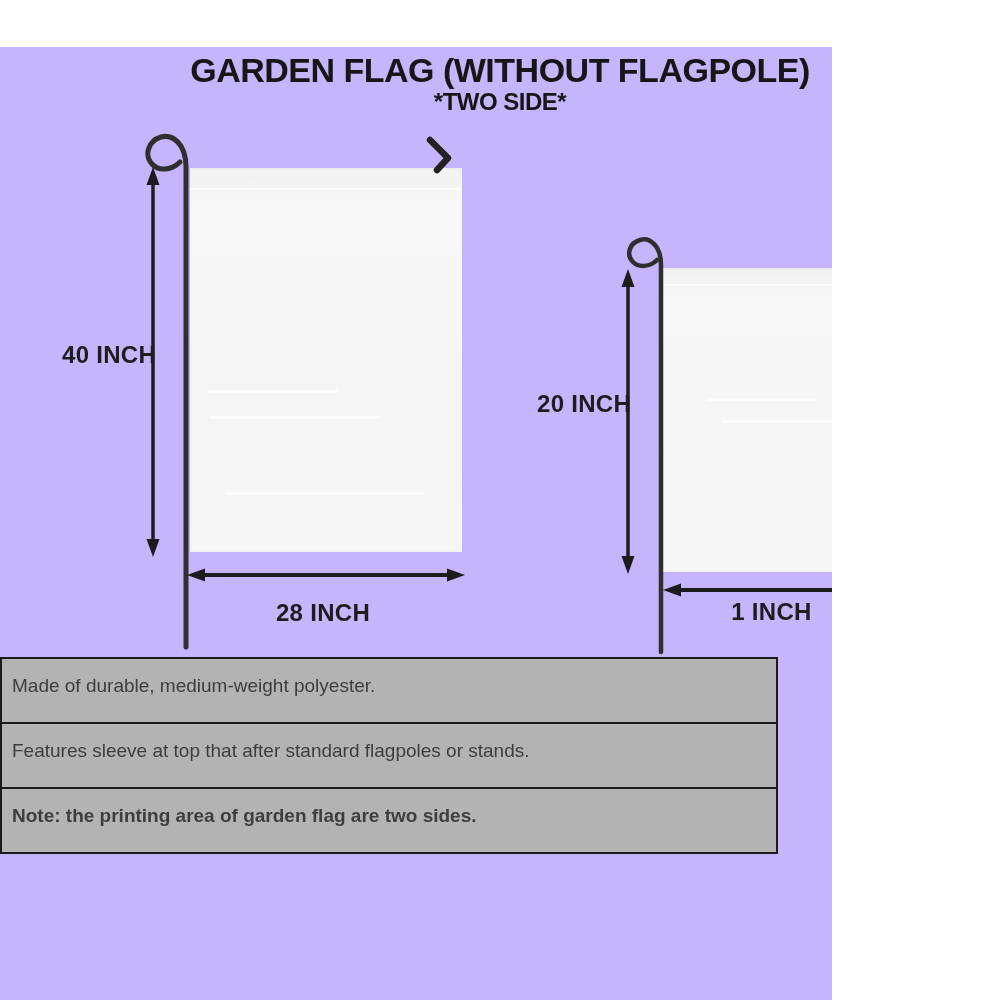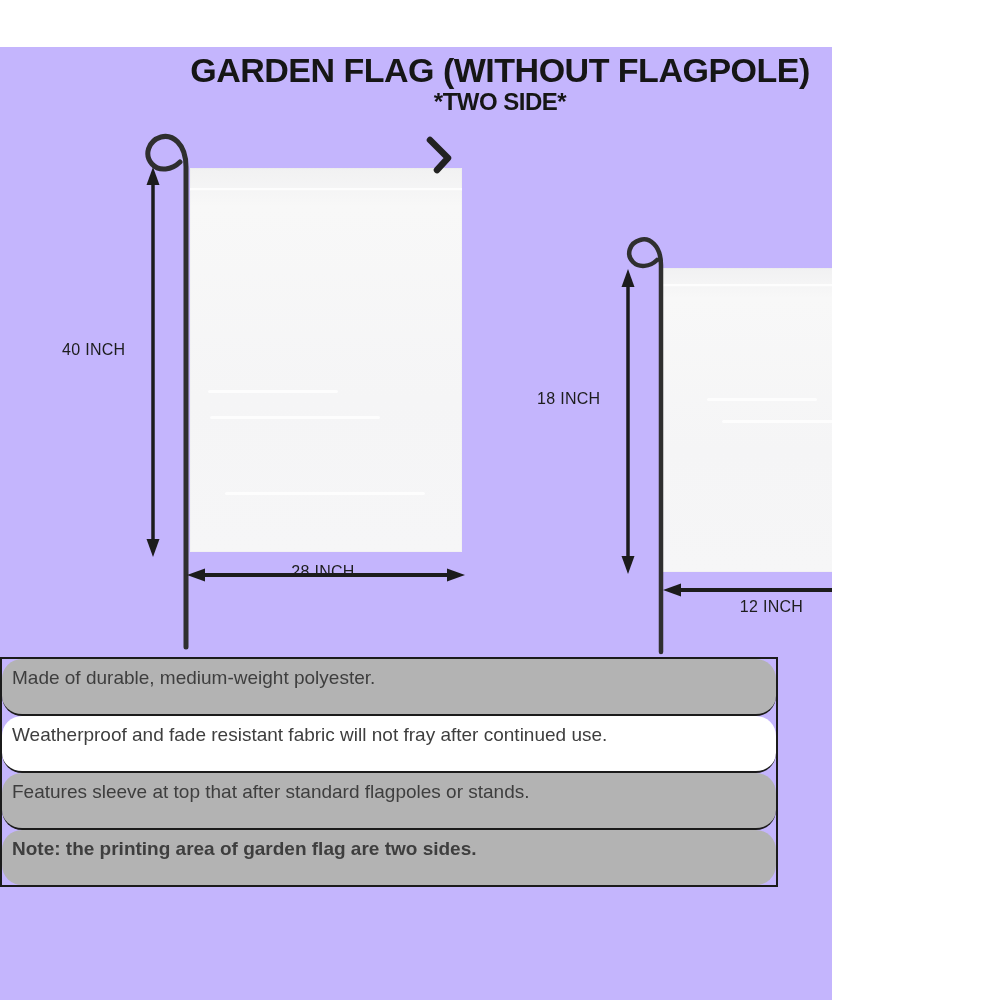--- a/index.html
+++ b/index.html
@@ -43,47 +43,46 @@
   #flag-large .sleeve-seam { top: 20px; }
   #flag-small { left: 662px; top: 221px; width: 219px; height: 304px; }
   #flag-small .sleeve-seam { top: 16px; }
 
   
   .overlay-svg { position: absolute; inset: 0; width: 1000px; height: 1000px; pointer-events: none; }
 
   
   .dim-label {
     position: absolute;
-    font-size: 16px;
-    font-weight: 400;
+    font-size: 24px;
+    font-weight: 700;
     color: #1d1d1d;
     letter-spacing: 0.3px;
     white-space: nowrap;
   }
   #label-40 { left: 62px;  top: 294px; }
-  #label-28 { left: 190px; top: 516px; width: 266px; text-align: center; }
+  #label-28 { left: 190px; top: 552px; width: 266px; text-align: center; }
   #label-18 { left: 537px; top: 343px; }
   #label-12 { left: 662px; top: 551px; width: 219px; text-align: center; }
 
   
   .feature-table {
     position: absolute;
     left: 0; top: 610px;
     width: 774px;
     border: 2px solid #1b1b1b;
     border-left-width: 2px;
   }
   .feature-row {
     height: 47px;
-    padding: 8px 0 0 10px;
+    padding: 16px 0 0 10px;
     font-size: 19px;
     color: #3e3e3e;
     border-bottom: 2px solid #1b1b1b;
     box-sizing: content-box;
-    border-radius: 20px;
   }
   .feature-row:last-child { border-bottom: none; font-weight: bold; }
   .feature-row.gray  { background: #b3b3b3; }
   .feature-row.white { background: #ffffff; }
 </style>
 </head>
 <body>
 
 <div class="canvas">
 
@@ -135,29 +134,26 @@
 
     <g>
       <line x1="677" y1="543" x2="867" y2="543" stroke="#1c1c1c" stroke-width="4"></line>
       <polygon points="663,543 681,536.5 681,549.5" fill="#1c1c1c"></polygon>
       <polygon points="881,543 863,536.5 863,549.5" fill="#1c1c1c"></polygon>
     </g>
   </svg>
 
   <div class="dim-label" id="label-40">40 INCH</div>
   <div class="dim-label" id="label-28">28 INCH</div>
-  <div class="dim-label" id="label-18">18 INCH</div>
-  <div class="dim-label" id="label-12">12 INCH</div>
+  <div class="dim-label" id="label-18">20 INCH</div>
+  <div class="dim-label" id="label-12">1 INCH</div>
 
   <div class="feature-table">
     <div class="feature-row gray">
       <span>Made of durable, medium-weight polyester.</span>
-    </div>
-    <div class="feature-row white">
-      <span>Weatherproof and fade resistant fabric will not fray after continued use.</span>
     </div>
     <div class="feature-row gray">
       <span>Features sleeve at top that after standard flagpoles or stands.</span>
     </div>
     <div class="feature-row gray">
       <span>Note: the printing area of garden flag are two sides.</span>
     </div>
   </div>
 
 </div>

